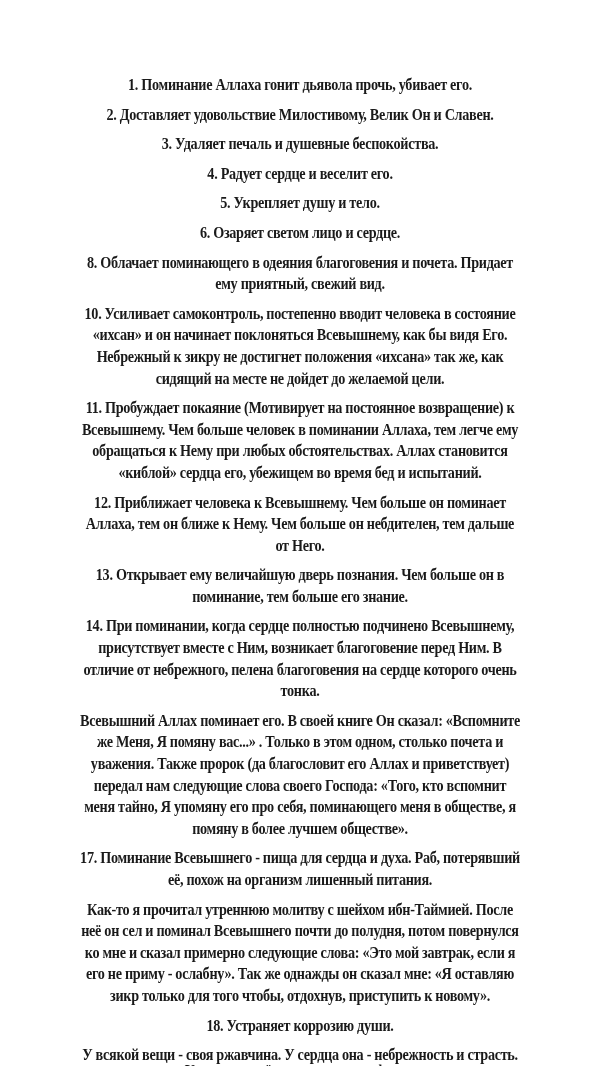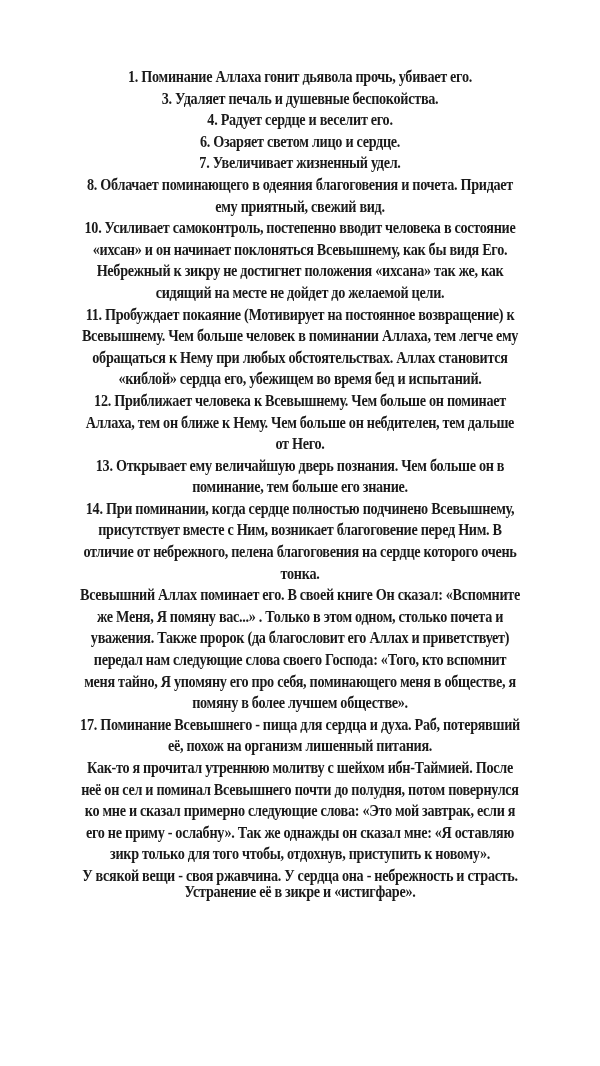--- a/index.html
+++ b/index.html
@@ -19,57 +19,60 @@
     top: 66px;
     width: 600px;
     text-align: center;
     font-family: "Liberation Serif", "DejaVu Serif", serif;
     font-weight: bold;
     color: #1a1a1a;
     font-size: 16.5px;
     line-height: 21.6px;
     letter-spacing: -0.35px;
   }
-  .para { margin: 0; padding: 0; }
+  .para { margin: 8px; padding: 0; }
   .line {
     display: block;
     white-space: nowrap;
     transform: scaleX(0.86);
     transform-origin: center;
   }
   .para.tight .line:last-child {
     margin-top: -6px;
   }
 </style>
 </head>
 <body>
 
 <main class="doc">
 
   <p class="para">
     <span class="line">1. Поминание Аллаха гонит дьявола прочь, убивает его.</span>
   </p>
 
+  <p class="para">
+    <span class="line">2. Доставляет удовольствие Милостивому, Велик Он и Славен.</span>
+  </p>
 
   <p class="para">
     <span class="line">3. Удаляет печаль и душевные беспокойства.</span>
   </p>
 
   <p class="para">
     <span class="line">4. Радует сердце и веселит его.</span>
   </p>
 
+  <p class="para">
+    <span class="line">5. Укрепляет душу и тело.</span>
+  </p>
 
   <p class="para">
     <span class="line">6. Озаряет светом лицо и сердце.</span>
   </p>
 
-  <p class="para">
-    <span class="line">7. Увеличивает жизненный удел.</span>
-  </p>
 
   <p class="para">
     <span class="line">8. Облачает поминающего в одеяния благоговения и почета. Придает</span>
     <span class="line">ему приятный, свежий вид.</span>
   </p>
 
 
   <p class="para">
     <span class="line">10. Усиливает самоконтроль, постепенно вводит человека в состояние</span>
     <span class="line">«ихсан» и он начинает поклоняться Всевышнему, как бы видя Его.</span>
@@ -118,19 +121,22 @@
   </p>
 
   <p class="para">
     <span class="line">Как-то я прочитал утреннюю молитву с шейхом ибн-Таймией. После</span>
     <span class="line">неё он сел и поминал Всевышнего почти до полудня, потом повернулся</span>
     <span class="line">ко мне и сказал примерно следующие слова: «Это мой завтрак, если я</span>
     <span class="line">его не приму - ослабну». Так же однажды он сказал мне: «Я оставляю</span>
     <span class="line">зикр только для того чтобы, отдохнув, приступить к новому».</span>
   </p>
 
+  <p class="para">
+    <span class="line">18. Устраняет коррозию души.</span>
+  </p>
 
   <p class="para tight">
     <span class="line">У всякой вещи - своя ржавчина. У сердца она - небрежность и страсть.</span>
     <span class="line">Устранение её в зикре и «истигфаре».</span>
   </p>
 
 </main>
 
 </body></html>

